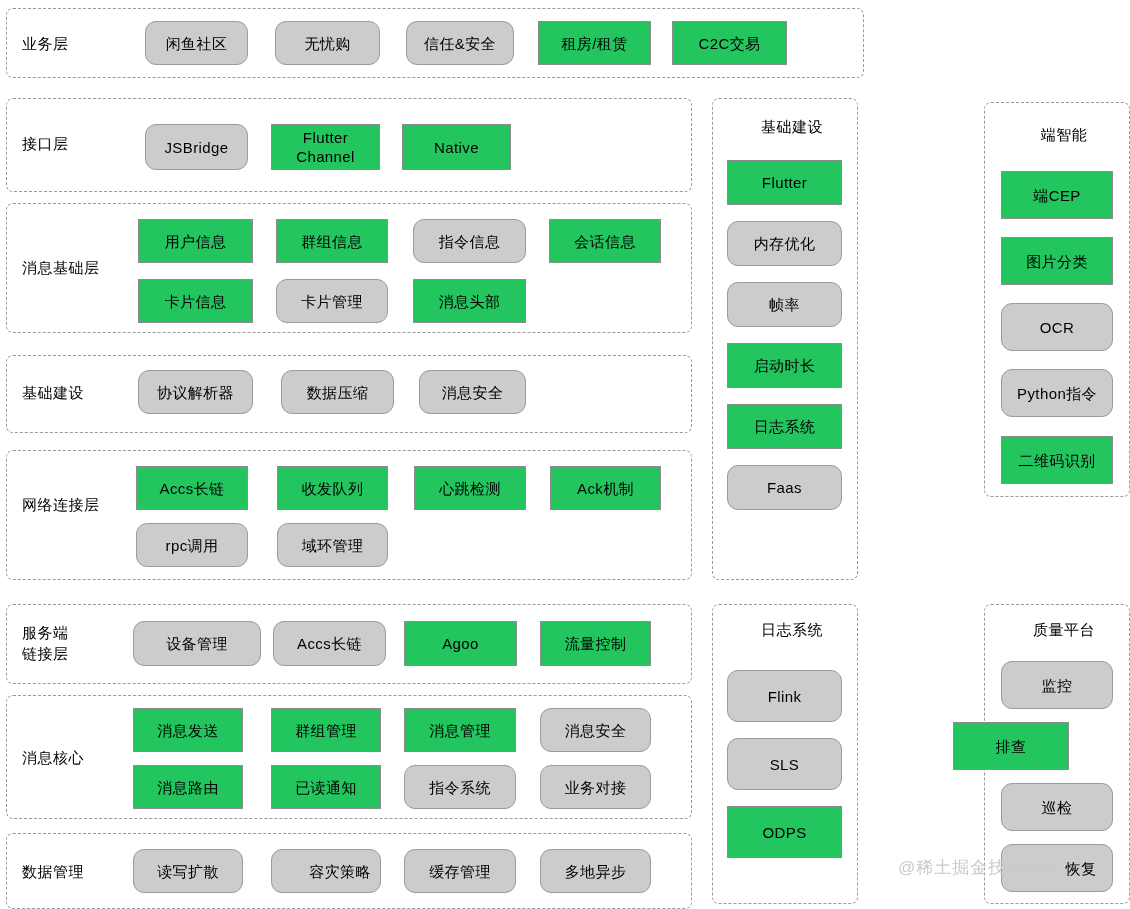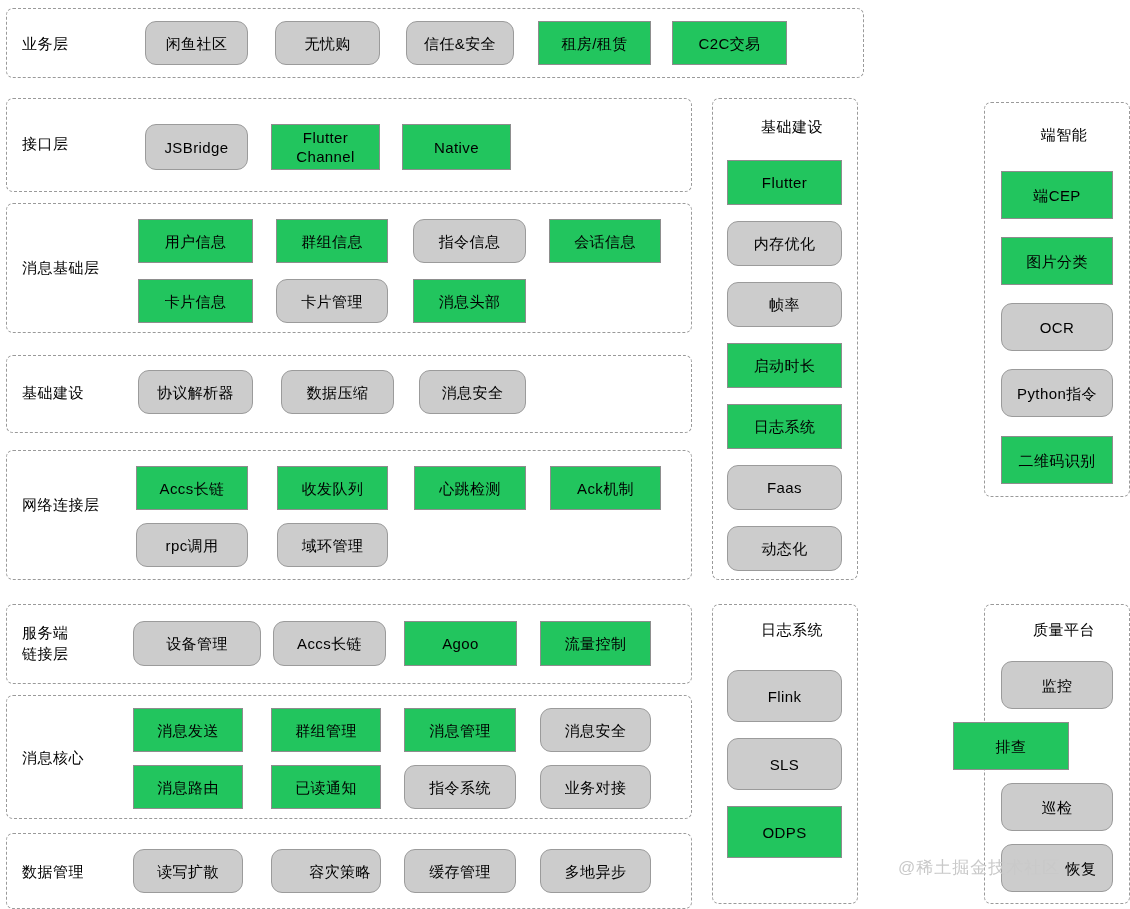--- a/index.html
+++ b/index.html
@@ -157,21 +157,20 @@
   <div class="box filled" style="left:540px; top:849px; width:111px; height:44px;">多地异步</div>
 
   <div class="group" style="left:712px; top:98px; width:146px; height:482px;"></div>
   <div class="col-title" style="left:712px; width:146px; top:118px;">基础建设</div>
   <div class="box" style="left:727px; top:160px; width:115px; height:45px;">Flutter</div>
   <div class="box filled" style="left:727px; top:221px; width:115px; height:45px;">内存优化</div>
   <div class="box filled" style="left:727px; top:282px; width:115px; height:45px;">帧率</div>
   <div class="box" style="left:727px; top:343px; width:115px; height:45px;">启动时长</div>
   <div class="box" style="left:727px; top:404px; width:115px; height:45px;">日志系统</div>
   <div class="box filled" style="left:727px; top:465px; width:115px; height:45px;">Faas</div>
-  <div class="box filled" style="left:727px; top:526px; width:115px; height:45px;">动态化</div>
 
   <div class="group" style="left:984px; top:102px; width:146px; height:395px;"></div>
   <div class="col-title" style="left:984px; width:146px; top:126px;">端智能</div>
   <div class="box" style="left:1001px; top:171px; width:112px; height:48px;">端CEP</div>
   <div class="box" style="left:1001px; top:237px; width:112px; height:48px;">图片分类</div>
   <div class="box filled" style="left:1001px; top:303px; width:112px; height:48px;">OCR</div>
   <div class="box filled" style="left:1001px; top:369px; width:112px; height:48px;">Python指令</div>
   <div class="box" style="left:1001px; top:436px; width:112px; height:48px;">二维码识别</div>
 
   <div class="group" style="left:712px; top:604px; width:146px; height:300px;"></div>

